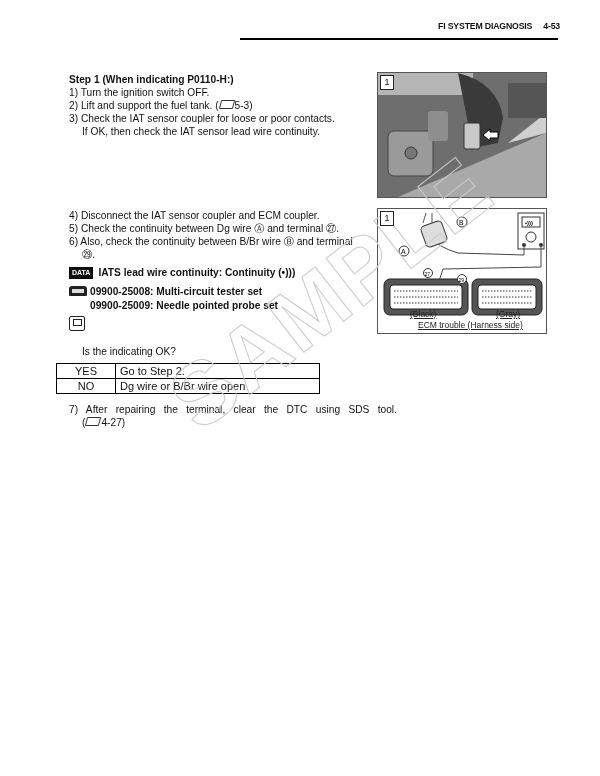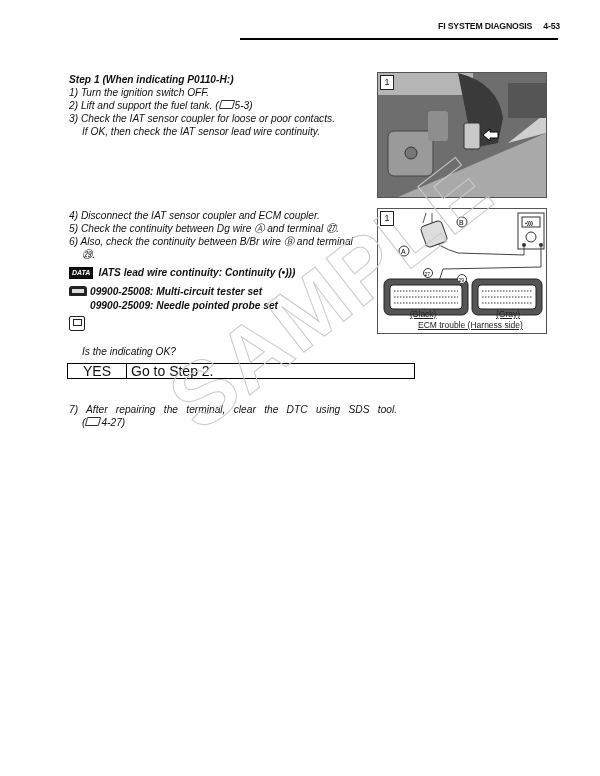--- a/index.html
+++ b/index.html
@@ -3,34 +3,34 @@
 <meta charset="utf-8">
 <style>
   html, body { margin:0; padding:0; background:#fff; }
   body { width:600px; height:776px; position:relative; overflow:hidden;
          font-family:"Liberation Sans", sans-serif; color:#111; font-size:10.2px; }
   .hdr { position:absolute; top:20px; left:395px; width:165px; text-align:right;
          font-weight:bold; font-size:9.5px; letter-spacing:-0.2px; transform:scaleX(0.92); transform-origin:right; }
   .hdr .pg { margin-left:12px; }
   .hdr-rule { position:absolute; top:38px; left:240px; width:318px; height:2px; background:#000; }
   .col { position:absolute; left:69px; width:292px; }
-  .line { position:absolute; white-space:nowrap; line-height:13px;font-style:italic; }
+  .line { position:absolute; white-space:nowrap; line-height:13px; }
   .b { font-weight:bold; }
   .ind { padding-left:13px; }
   .icon-data { display:inline-block; background:#111; color:#fff; font-weight:bold; font-size:7px;
                padding:0 2px; line-height:10px; margin-right:5px; vertical-align:1px; border:1px solid #000; }
   .icon-tool { display:inline-block; width:18px; height:10px; background:#222; border-radius:3px 3px 1px 1px;
                margin-right:3px; vertical-align:-1px; position:relative; }
   .icon-tool::after { content:""; position:absolute; left:3px; top:3px; width:12px; height:4px; background:#ddd; }
   .icon-meter { display:inline-block; width:14px; height:13px; border:1px solid #222; border-radius:2px;
                 margin-right:4px; vertical-align:-2px; position:relative; background:#fff; }
   .icon-meter::after { content:""; position:absolute; left:3px; top:2px; width:7px; height:5px; border:1px solid #222; }
   .book { display:inline-block; width:12px; height:7px; border:1px solid #333; border-radius:1px; margin:0 1px;
           vertical-align:0px; transform:skewX(-15deg); }
-  table.qa { position:absolute; left:67px; top:363px; width:348px; border-collapse:collapse; font-size:14px; }
+  table.qa { position:absolute; left:56px; top:363px; width:264px; border-collapse:collapse; font-size:11px; }
   table.qa td { border:1px solid #000; padding:0 4px; height:14px; line-height:14px; }
   table.qa td.k { width:50px; text-align:center; }
   .fig { position:absolute; border:1px solid #555; overflow:hidden; }
   .fig1 { left:377px; top:72px; width:168px; height:124px; background:#7d7d7d; }
   .fig2 { left:377px; top:208px; width:168px; height:124px; background:#fff; }
   .fignum { position:absolute; left:2px; top:2px; width:12px; height:13px; border:1px solid #222; background:#fff;
             font-size:9px; text-align:center; line-height:13px; z-index:3; }
   .wm { position:absolute; left:150px; top:370px; font-size:88px; font-weight:bold; color:transparent;
         -webkit-text-stroke:1px #c9c9c9; transform:rotate(-38deg); transform-origin:left top; letter-spacing:2px;
         pointer-events:none; }
@@ -64,20 +64,24 @@
   <div class="line b" style="top:316px;left:0"><span class="icon-meter"></span></div>
 
   <div class="line" style="top:345px;left:13px">Is the indicating OK?</div>
 </div>
 
 <table class="qa">
   <tbody>
       <tr>
         <td class="k">YES</td>
         <td>Go to Step 2.</td>
+      </tr>
+  <tr>
+        <td class="k">NO</td>
+        <td>Dg wire or B/Br wire open</td>
       </tr>
 </tbody>
   </table>
 
 <div class="col">
   <div class="line" style="top:403px;left:0;word-spacing:5.5px"><span>7)</span> <span>After repairing the terminal, clear the DTC using SDS tool.</span></div>
   <div class="line ind" style="top:416px;left:0">(<span class="book"></span><span>4-27)</span></div>
 </div>
 
 <div class="fig fig1">

